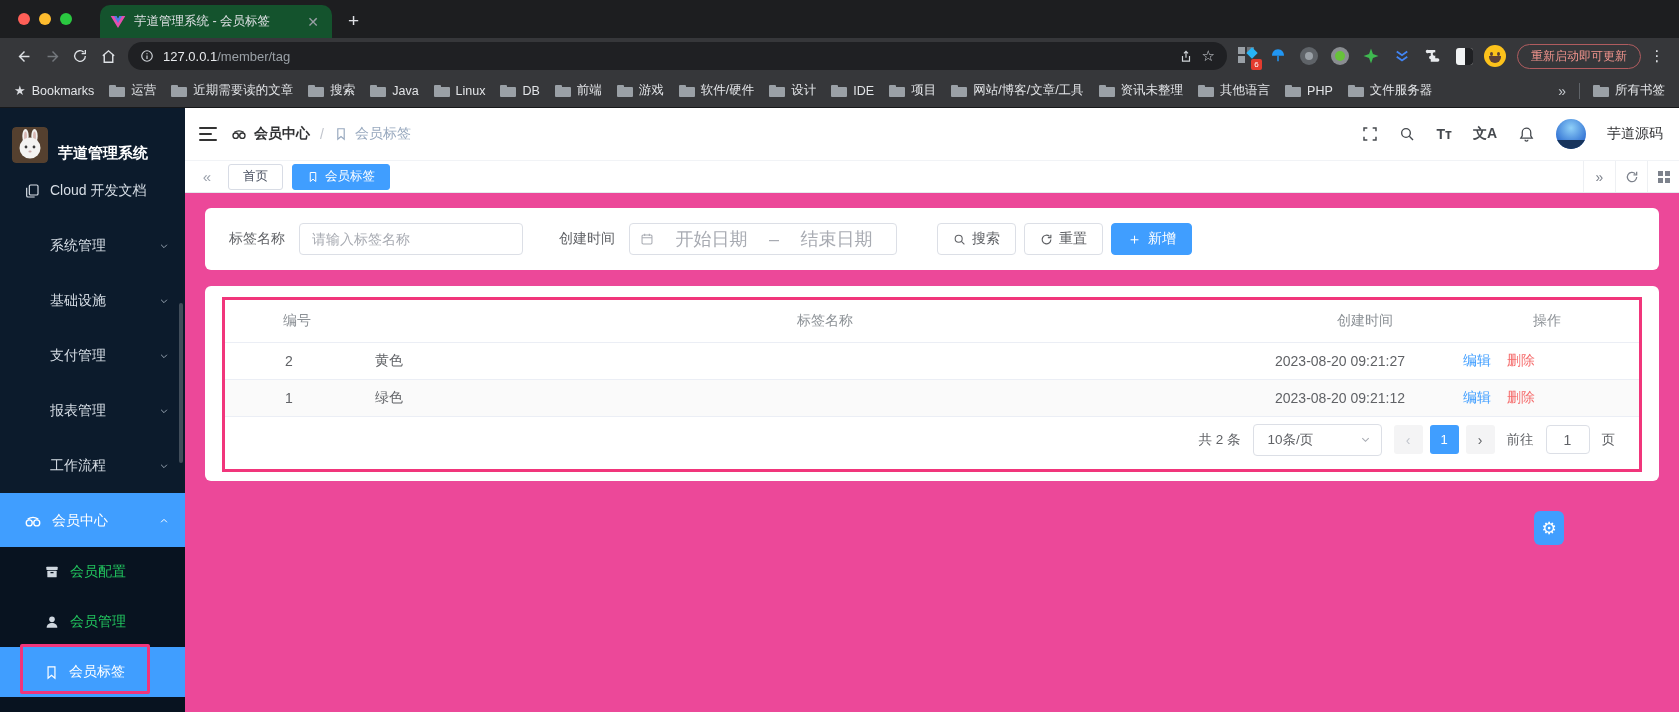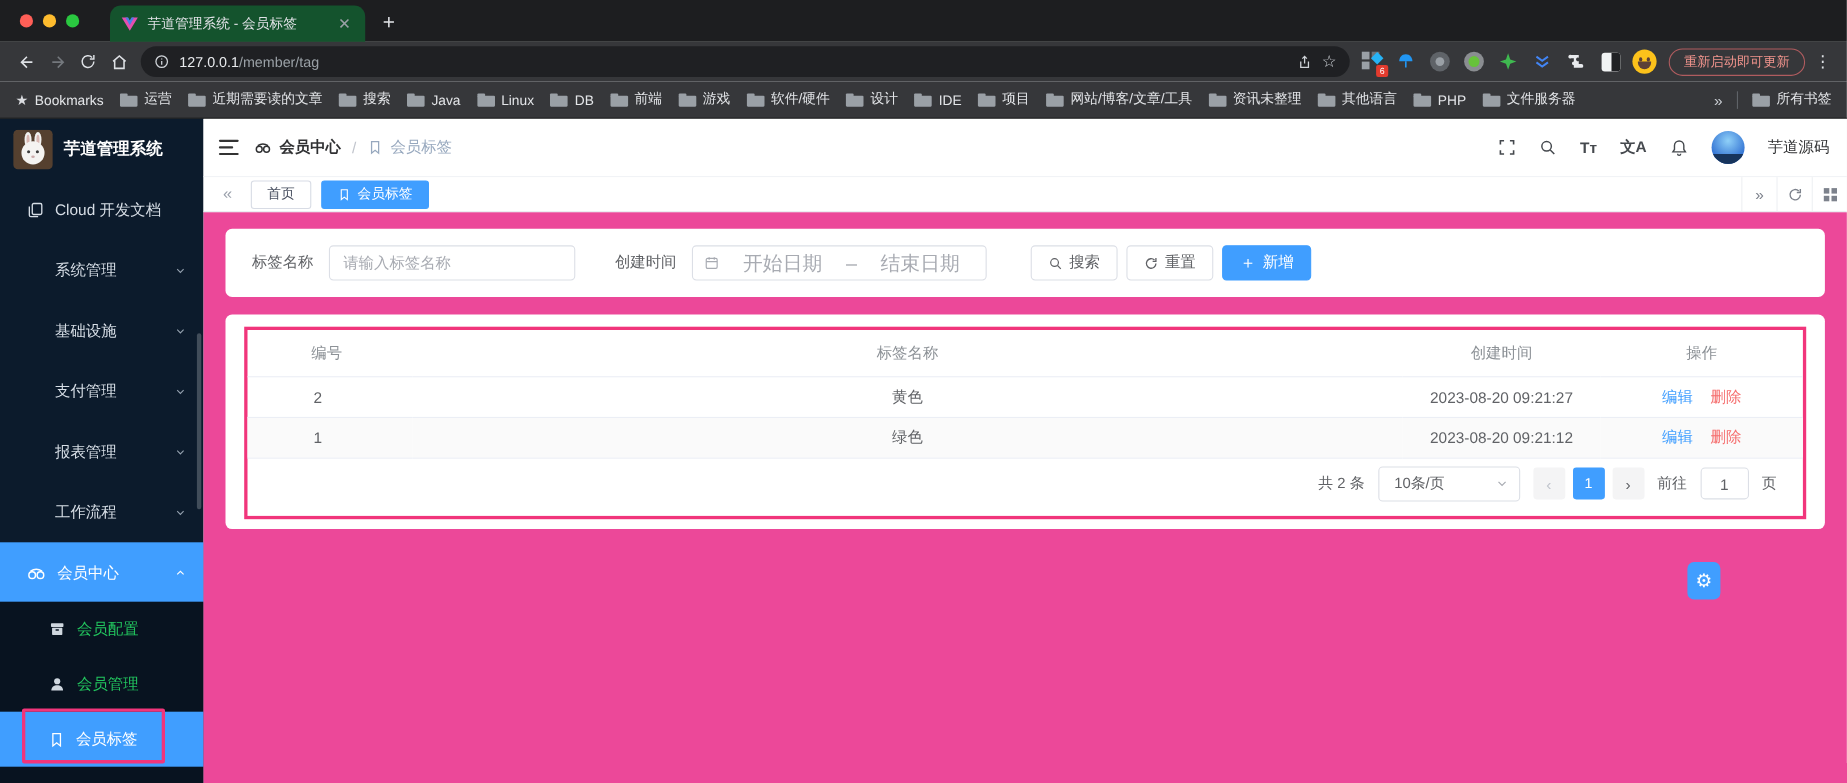--- a/index.html
+++ b/index.html
@@ -49,21 +49,21 @@
   .folder { width:16px; height:12px; position:relative; flex-shrink:0; }
   .folder:before { content:""; position:absolute; left:0; top:0; width:7px; height:3px; background:#9aa0a6; border-radius:1px 1px 0 0; }
   .folder:after { content:""; position:absolute; left:0; top:2px; right:0; bottom:0; background:#9aa0a6; border-radius:1px; }
   .bm-right { margin-left:auto; display:flex; align-items:center; gap:13px; }
   .bm-sep { width:1px; height:16px; background:#5f6368; }
   .bm-more { color:#c7cbd0; font-size:14px; }
 
   
   .app { position:absolute; left:0; top:108px; right:0; bottom:0; display:flex; }
   .sidebar { width:185px; background:#0c1b2c; flex-shrink:0; position:relative; color:#d7dee6; }
-  .logo-row { height:55px; display:flex; align-items:center; gap:10px; padding:0 12px; }
+  .logo-row { height:55px; display:flex; align-items:flex-end; gap:10px; padding:0 12px; }
   .logo-img { width:36px; height:36px; border-radius:4px; flex-shrink:0; }
   .logo-title { color:#fff; font-size:15px; font-weight:bold; white-space:nowrap; }
   .m-item { height:55px; display:flex; align-items:center; font-size:14px; padding:0 16px 0 24px; gap:10px; }
   .m-item .grow { flex:1; }
   .m-group { padding-left:50px; }
   .chev { width:10px; height:10px; flex-shrink:0; color:#94a1af; }
   .m-active { background:#409eff; color:#fff; }
   .m-active .chev { color:#fff; }
   .submenu { background:#081320; position:absolute; left:0; right:0; top:439px; bottom:0; }
   .s-item { height:50px; display:flex; align-items:center; gap:10px; padding-left:44px; font-size:14px; color:#22c55e; }
@@ -107,21 +107,21 @@
   .ph { color:#a8abb2; font-size:18px; }
   .dr-start,.dr-end { flex:1; text-align:center; }
   .btn { height:32px; border-radius:4px; border:1px solid #dcdfe6; background:#fff; color:#606266; font-size:14px; display:flex; align-items:center; gap:6px; padding:0 15px; white-space:nowrap; }
   .btn.primary { background:#409eff; border-color:#409eff; color:#fff; }
   .ml40{margin-left:40px}.ml36{margin-left:36px}.ml8{margin-left:8px}
 
   .table-card { height:195px; position:relative; }
   .red-box { position:absolute; left:17px; right:17px; top:11px; bottom:9px; border:3px solid #f1357b; background:#fff; }
   table { width:100%; border-collapse:collapse; table-layout:fixed; font-size:14px; }
   th { height:42px; font-weight:normal; color:#8c9196; border-bottom:1px solid #ebeef5; }
-  td { height:37px; color:#606266; border-bottom:1px solid #ebeef5; text-align:center; }
+  td { height:37px; color:#606266; border-bottom:1px solid #ebeef5; text-align:left; }
   .c-id { text-align:left; padding-left:60px; }
   th.c-id { padding-left:58px; }
   tr.striped td { background:#fafafa; }
   .op-link { color:#409eff; margin:0 8px; }
   .op-link.danger { color:#f56c6c; }
   .pager { display:flex; align-items:center; justify-content:flex-end; gap:12px; padding:7px 24px 0 0; font-size:13.5px; color:#606266; }
   .psel { width:129px; height:32px; border:1px solid #dcdfe6; border-radius:4px; display:flex; align-items:center; padding:0 10px 0 14px; color:#606266; }
   .psel .grow{flex:1}
   .pbtn { width:29px; height:29px; border-radius:3px; background:#f4f4f5; display:flex; align-items:center; justify-content:center; font-size:14px; color:#c0c4cc; }
   .pbtn.next { color:#606266; }

